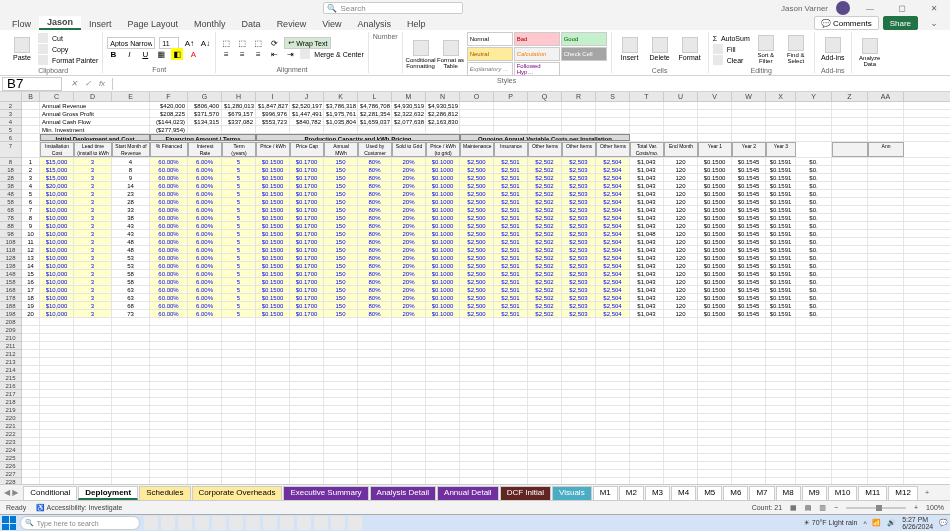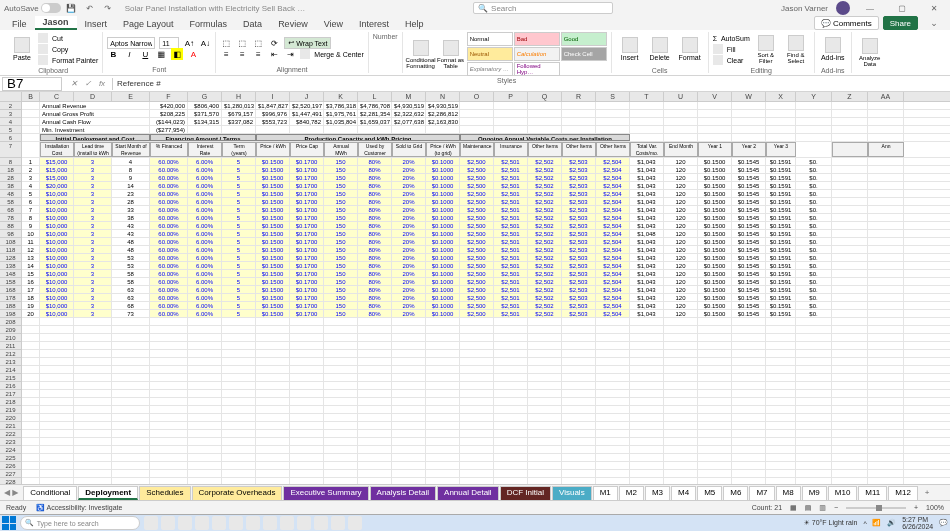--- a/index.html
+++ b/index.html
@@ -102,55 +102,45 @@
 .start-btn span { background: #0078d4; }
 .task-search { flex: 0 0 120px; height: 14px; background: #fff; border: 1px solid #ccc; border-radius: 7px; display: flex; align-items: center; padding: 0 4px; gap: 3px; color: #888; }
 .task-icons { display: flex; gap: 3px; }
 .task-icon { width: 14px; height: 14px; background: #e8e8e8; border-radius: 2px; }
 .tray { margin-left: auto; display: flex; gap: 6px; align-items: center; color: #333; }
 </style>
 </head>
 <body>
 
 <div class="titlebar">
-  <div class="titlebar-left">
-    <div class="autosave">
-      <span>AutoSave</span>
-      <span class="toggle"></span>
-    </div>
-    <span class="qat-icon">💾</span>
-    <span class="qat-icon">↶</span>
-    <span class="qat-icon">↷</span>
-    <span style="color:#888;margin-left:6px;">Solar Panel Installation with Electricity Sell Back …</span>
-  </div>
   <div class="titlebar-center">
     <div class="searchbox">
       <span>🔍</span>
       <span>Search</span>
     </div>
   </div>
   <div class="titlebar-right">
     <span>Jason Varner</span>
     <span class="avatar"></span>
     <span class="win-btn">—</span>
     <span class="win-btn">▢</span>
     <span class="win-btn">✕</span>
   </div>
 </div>
 
 <div class="menutabs" id="menutabs">
-  <div class="menutab">File</div>
+  <div class="menutab">Flow</div>
     <div class="menutab active">Jason</div>
     <div class="menutab">Insert</div>
     <div class="menutab">Page Layout</div>
-    <div class="menutab">Formulas</div>
+    <div class="menutab">Monthly</div>
     <div class="menutab">Data</div>
     <div class="menutab">Review</div>
     <div class="menutab">View</div>
-    <div class="menutab">Interest</div>
+    <div class="menutab">Analysis</div>
     <div class="menutab">Help</div>
     <div class="menutabs-right">
     <div class="comments-btn">
         <span>💬</span>
         <span>Comments</span>
       </div>
     <div class="share-btn">
         <span>Share</span>
       </div>
     <span class="win-btn" style="color:#666">⌄</span>
@@ -334,21 +324,20 @@
   </div>
 </div>
 
 <div class="fbar">
   <input class="namebox" value="B7" style="">
   <div class="fbar-btns">
     <span class="fbar-btn">✕</span>
     <span class="fbar-btn">✓</span>
     <span class="fbar-btn">fx</span>
   </div>
-  <div class="formula-input">Reference #</div>
 </div>
 
 <div class="grid-area">
   <div class="col-headers">
     <div class="corner"></div>
     <div id="colheaders-inner" style="display:flex">
         <div class="col-h" style="width: 18px;">B</div>
         <div class="col-h" style="width: 34px;">C</div>
         <div class="col-h" style="width: 38px;">D</div>
         <div class="col-h" style="width: 38px;">E</div>

